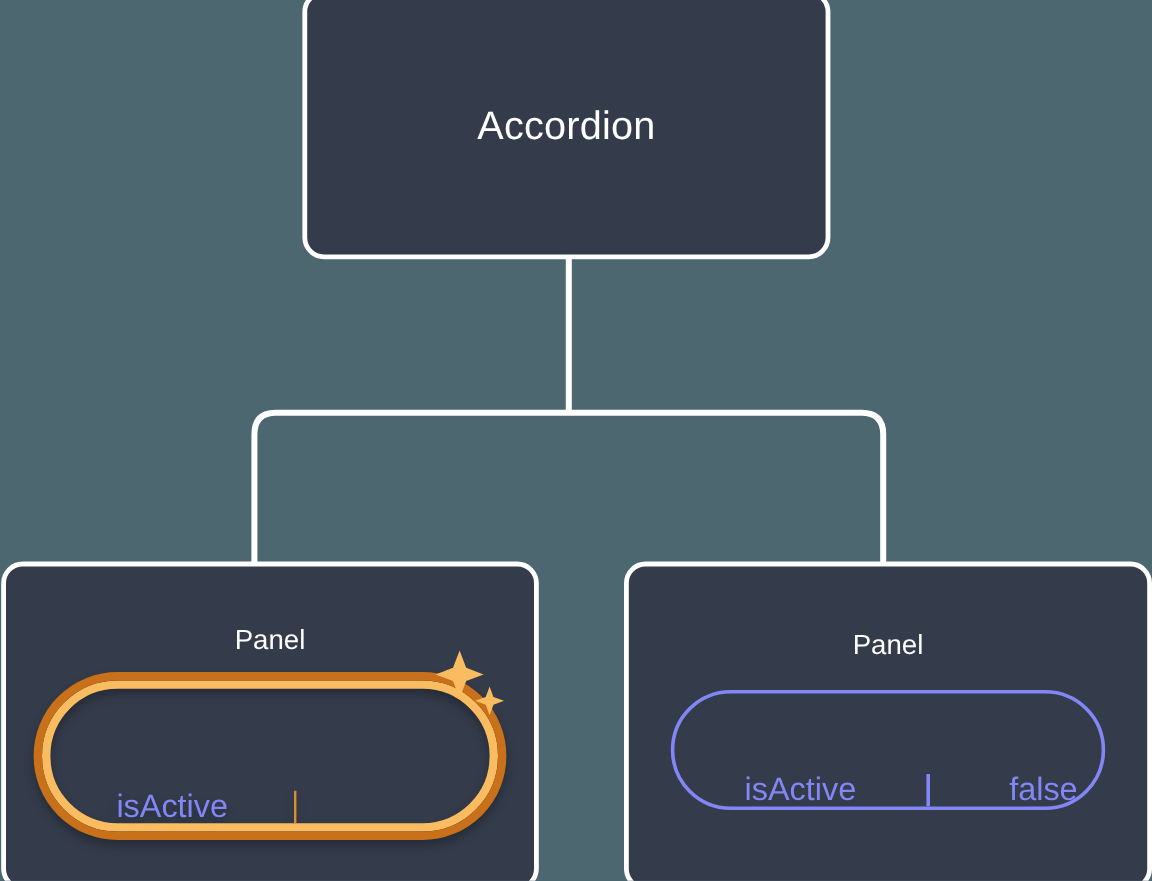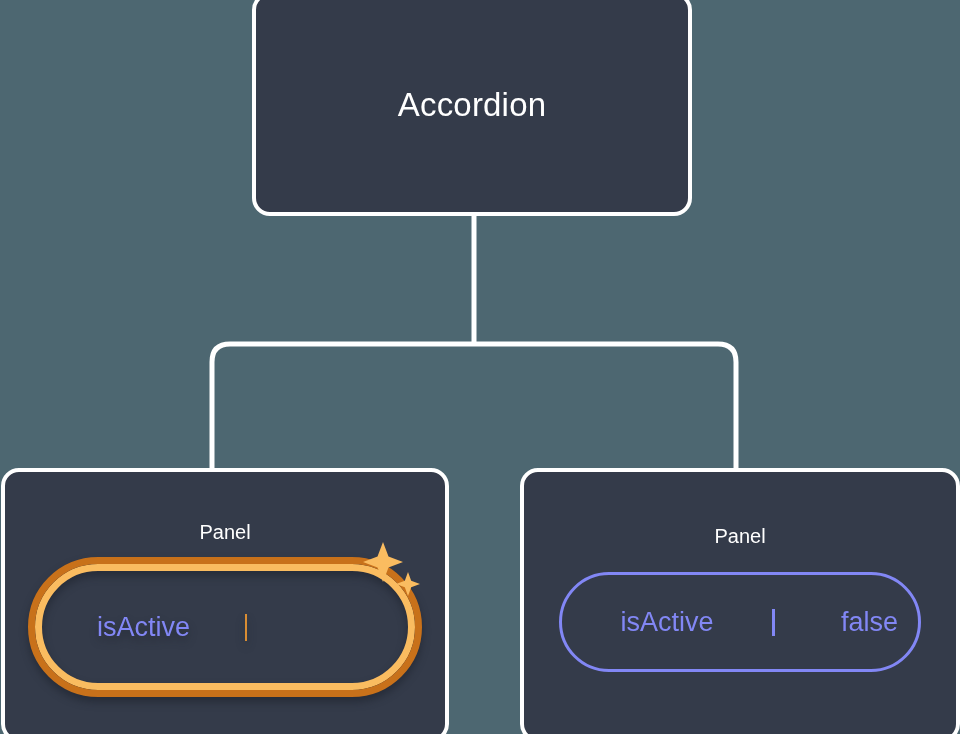--- a/index.html
+++ b/index.html
@@ -61,30 +61,30 @@
     height: 274px;
     display: flex;
     flex-direction: column;
     align-items: center;
   }
   #node-panel-left  { left: 1px;   width: 448px; }
   #node-panel-right { left: 520px; width: 440px; }
 
   .node-title {
     color: #ffffff;
-    font-size: 20px;
+    font-size: 23px;
     line-height: 1;
     margin-top: 50px;
   }
   #node-panel-right .node-title { margin-top: 54px; }
 
   
   .pill {
     display: flex;
-    align-items: center;
+    align-items: flex-end;
     box-sizing: border-box;
     border-radius: 999px;
     overflow: hidden;
   }
   .pill-key, .pill-val {
     display: flex;
     align-items: center;
     justify-content: center;
     box-sizing: border-box;
     font-size: 27px;

